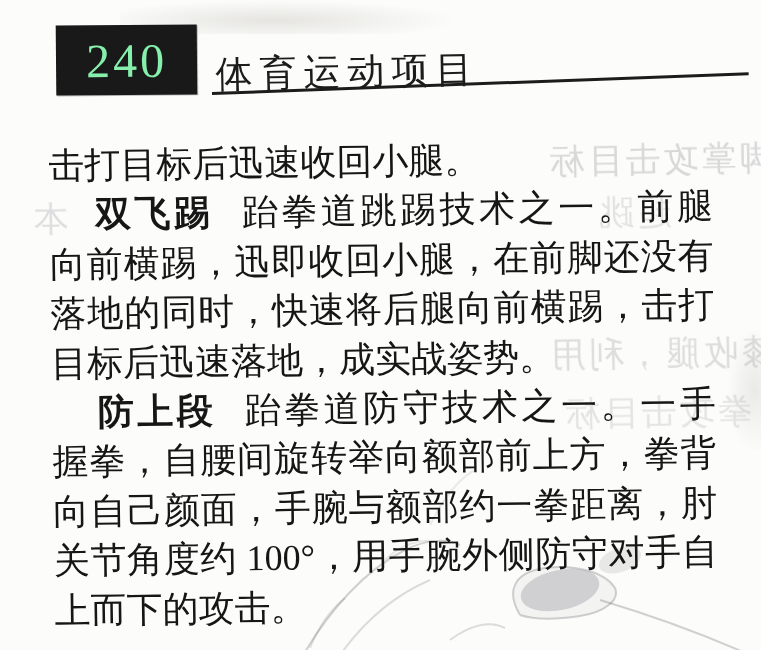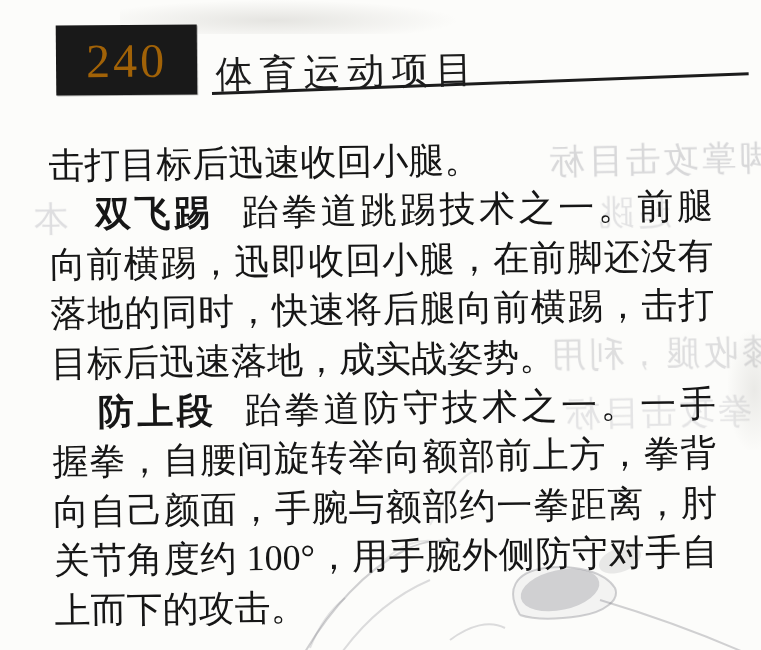--- a/index.html
+++ b/index.html
@@ -28,21 +28,21 @@
   
   .page-number-box {
     position: absolute; left: 56px; top: 25px;
     width: 141px; height: 70px;
     background: #191919;
     display: flex; align-items: center; justify-content: center;
     transform: rotate(-0.5deg);
     box-shadow: 1px 1px 0 rgba(0,0,0,0.25);
   }
   .page-number {
-    color: #a16207;
+    color: #86efac;
     font-size: 48px;
     letter-spacing: 3px;
     font-family: "Liberation Serif", "DejaVu Serif", serif;
   }
   .header-title {
     position: absolute; left: 216px; top: 50px;
     font-size: 37px; color: #1c1c1c;
     letter-spacing: 7px; white-space: nowrap;
     transform: rotate(-1.2deg); transform-origin: left bottom;
   }

